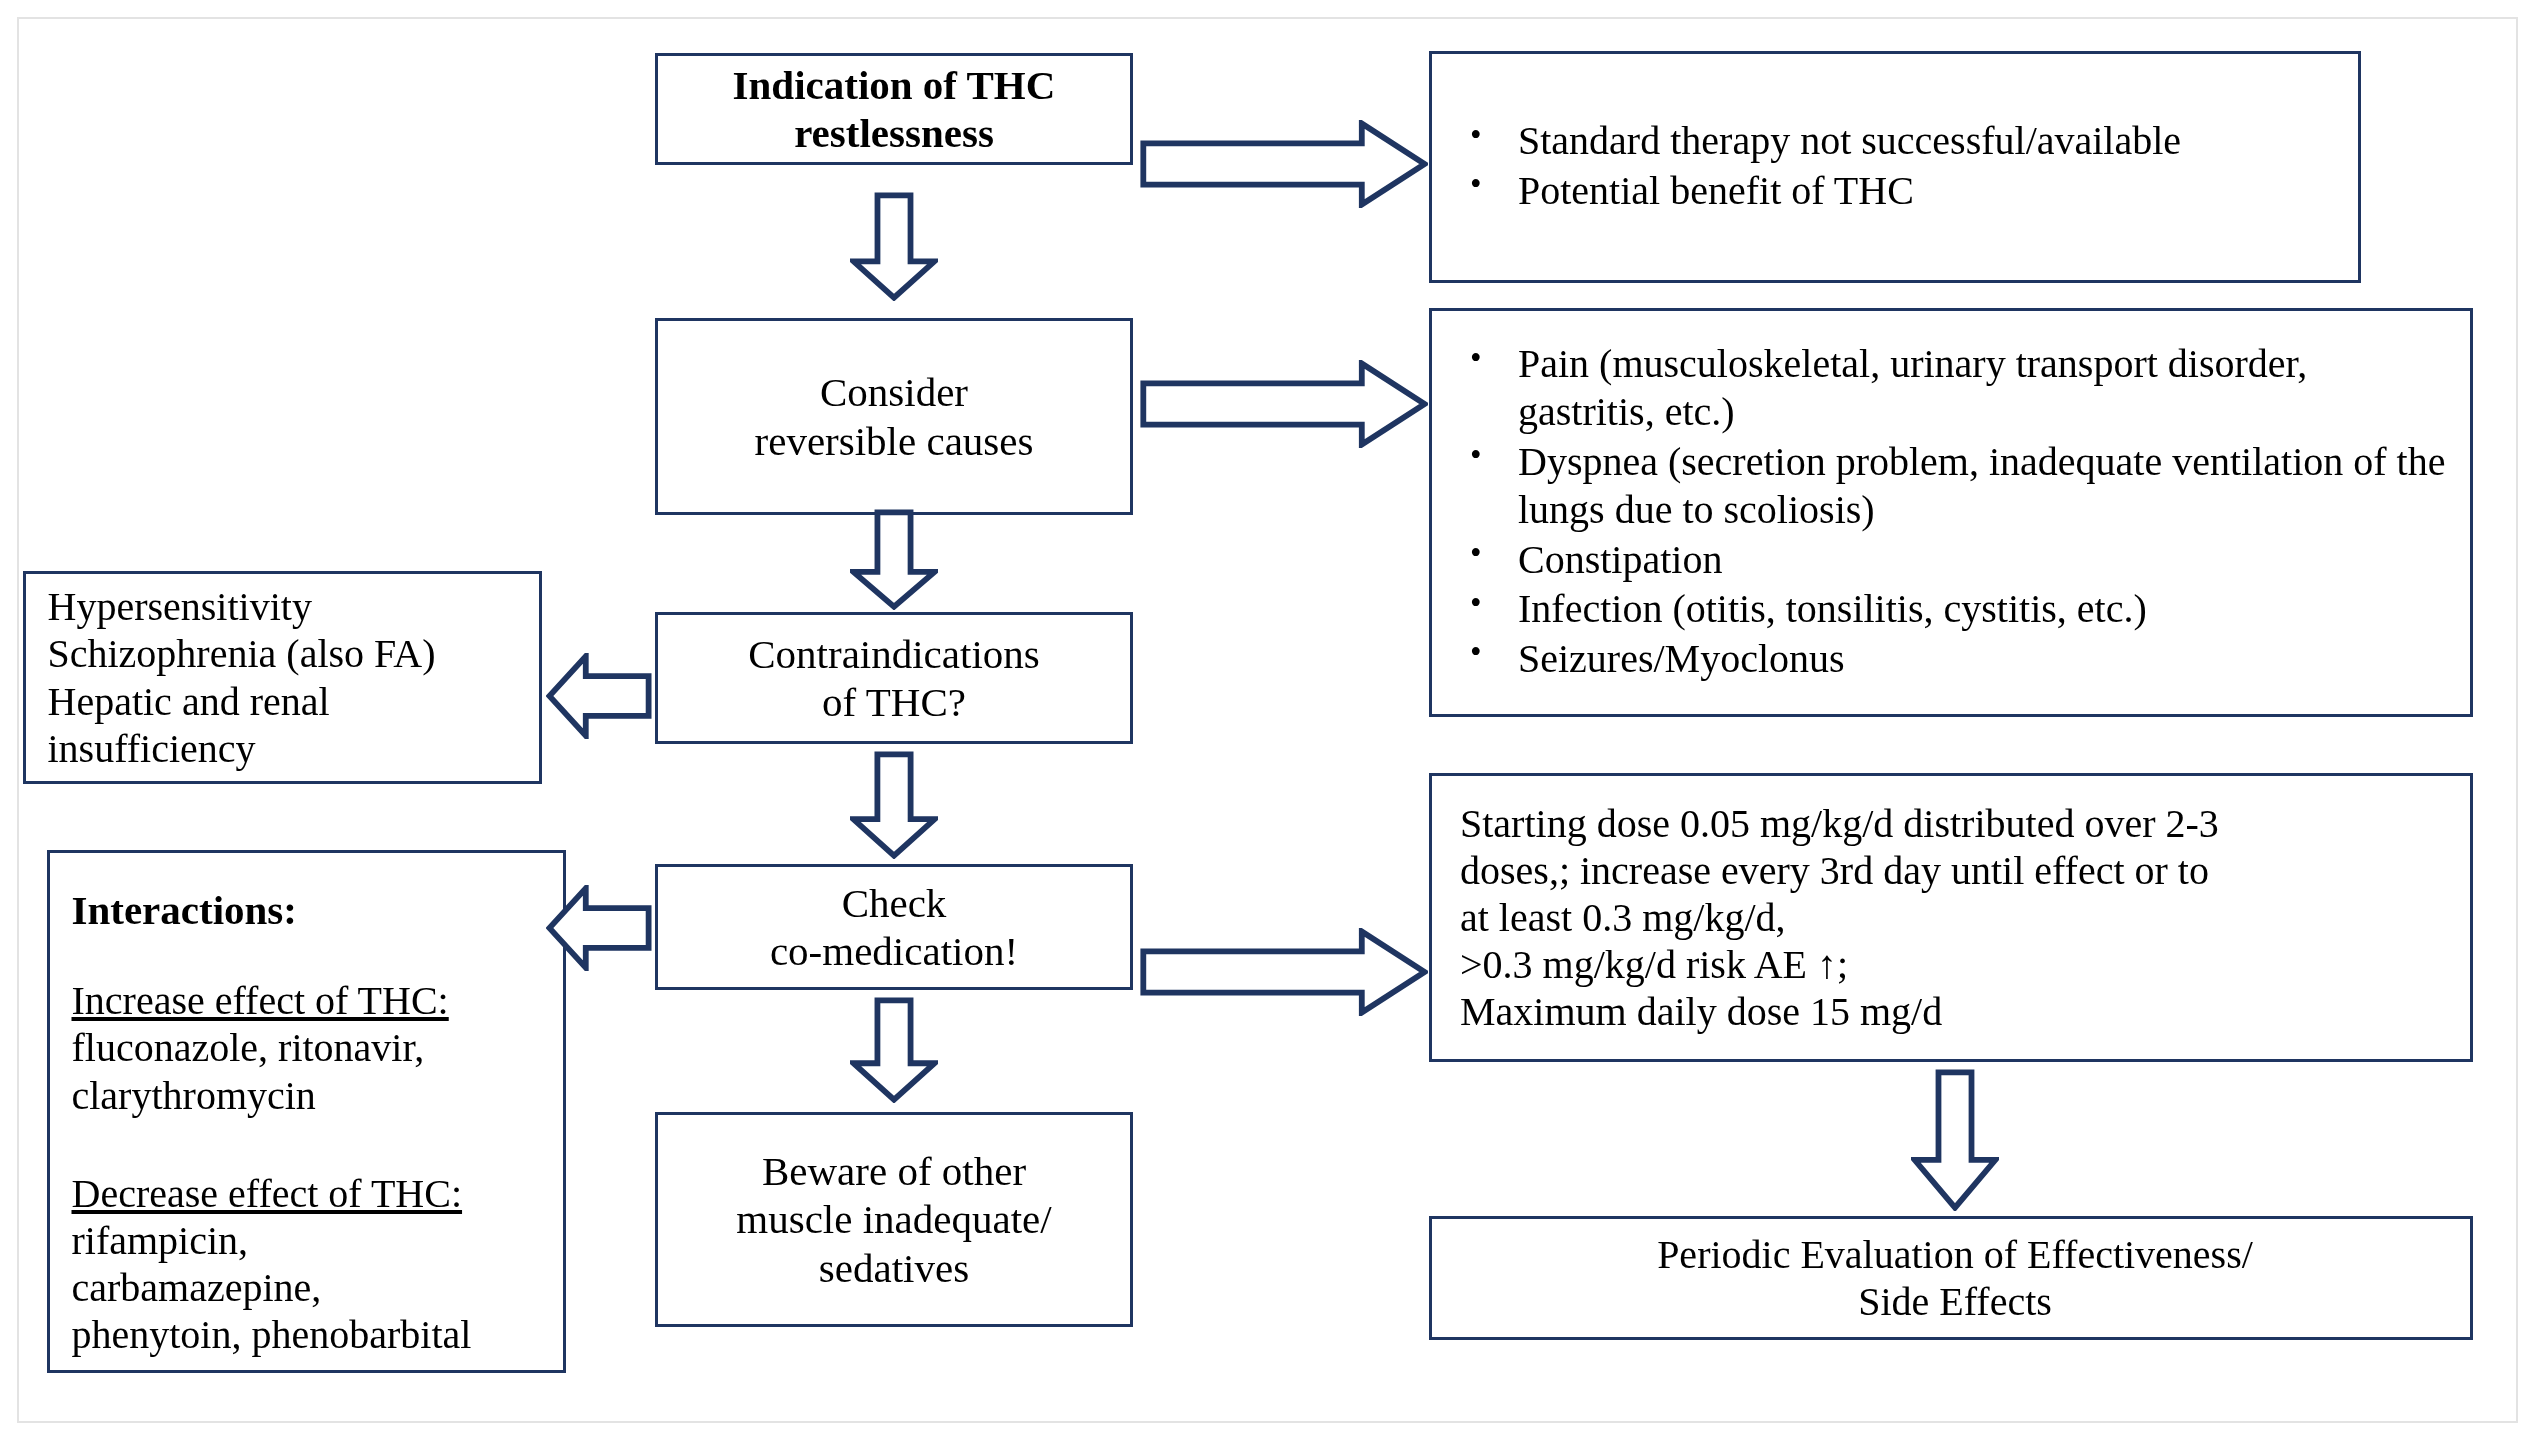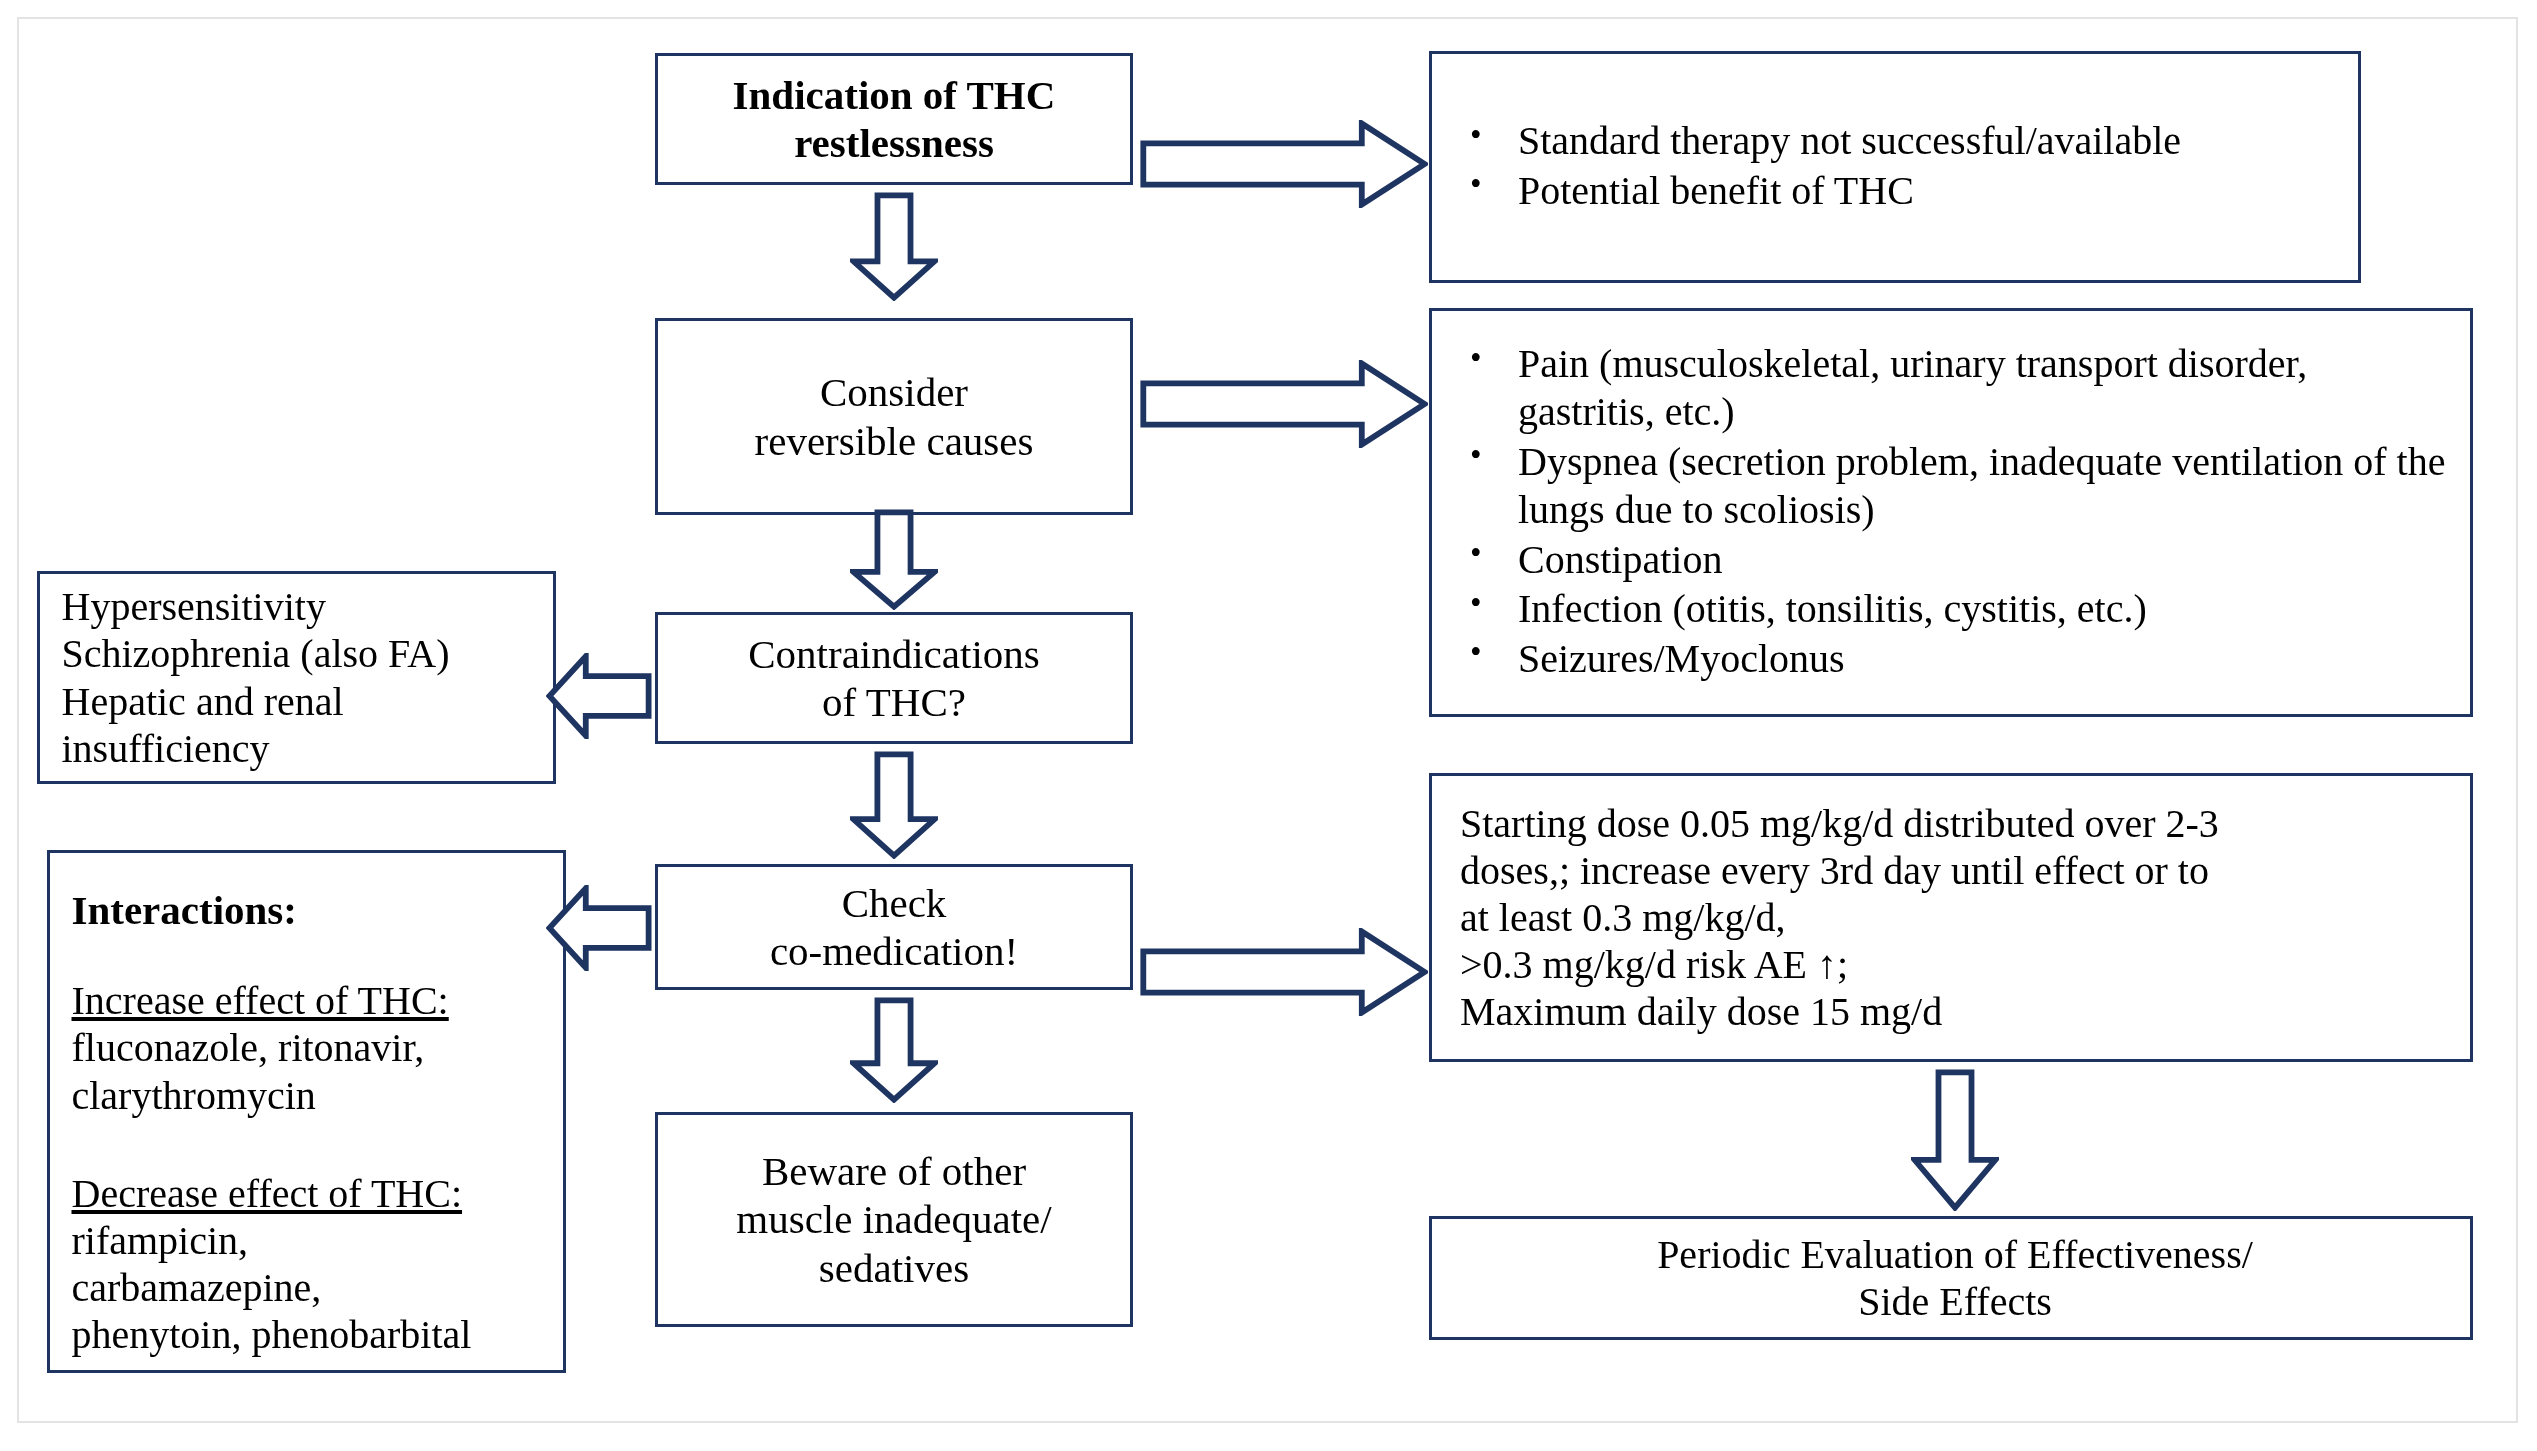--- a/index.html
+++ b/index.html
@@ -77,21 +77,21 @@
     position:absolute;
   }
   .arrow svg{display:block;}
 </style>
 </head>
 <body>
 
 <div id="canvas">
   <div class="outer-frame"></div>
 
-  <div class="box center-box" style="left:655px;top:53px;width:478px;height:132px;">
+  <div class="box center-box" style="left:655px;top:53px;width:478px;height:112px;">
     <span class="line t50 bold">Indication of THC</span>
     <span class="line t50 bold">restlessness</span>
   </div>
 
   <div class="box center-box" style="left:655px;top:306px;width:478px;height:197px;margin-top:12px;">
     <span class="line t50">Consider</span>
     <span class="line t50">reversible causes</span>
   </div>
 
   <div class="box center-box" style="left:655px;top:612px;width:478px;height:132px;">
@@ -133,21 +133,21 @@
     <span class="line t48">at least 0.3 mg/kg/d,</span>
     <span class="line t48">&gt;0.3 mg/kg/d risk AE ↑;</span>
     <span class="line t48">Maximum daily dose 15 mg/d</span>
   </div>
 
   <div class="box center-box" style="left:1429px;top:1216px;width:1044px;height:124px;padding-left:8px;">
     <span class="line t48">Periodic Evaluation of Effectiveness/</span>
     <span class="line t48">Side Effects</span>
   </div>
 
-  <div class="box left-box pad-l" style="left:37px;top:571px;width:519px;height:213px;">
+  <div class="box left-box pad-l" style="left:23px;top:571px;width:519px;height:213px;">
     <span class="line t48">Hypersensitivity</span>
     <span class="line t48">Schizophrenia (also FA)</span>
     <span class="line t48">Hepatic and renal</span>
     <span class="line t48">insufficiency</span>
   </div>
 
   <div class="box left-box pad-l" style="left:23px;top:850px;width:519px;height:523px;justify-content:center;padding-top:21.5px;margin-left:24px;">
     <span class="line t50 bold" style="margin-bottom:43px;">Interactions:</span>
     <span class="line t48 underline">Increase effect of THC:</span>
     <span class="line t48">fluconazole, ritonavir,</span>

